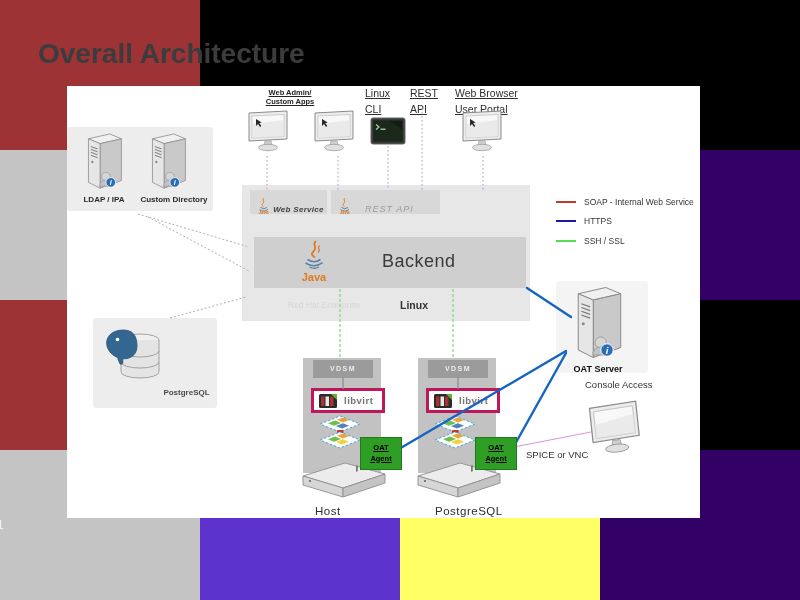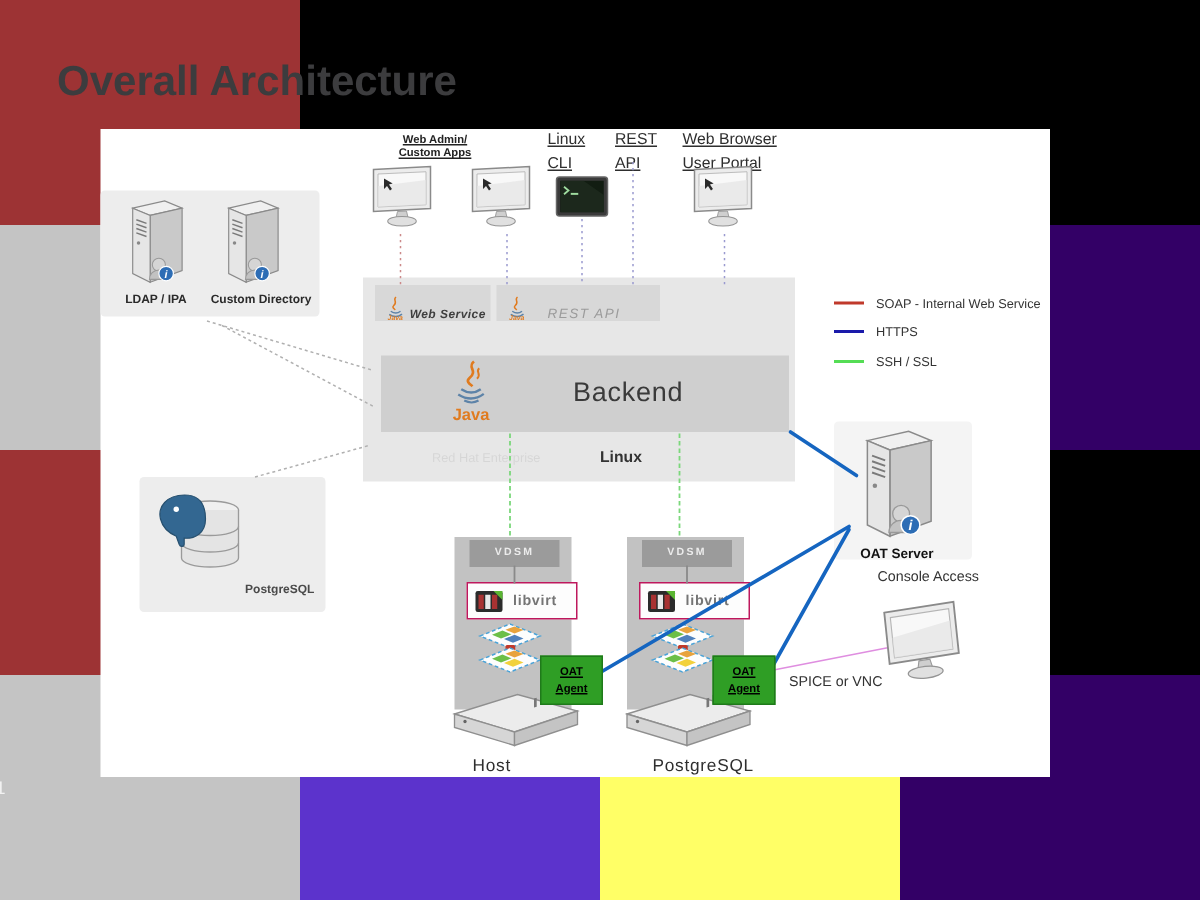--- a/index.html
+++ b/index.html
@@ -29,21 +29,21 @@
   .backend-box{background:#cfcfcf;z-index:2;}
   .backend-label{font-size:18px;color:#3a3a3a;letter-spacing:.5px;z-index:3;}
   .java-word{color:#e07b1f;font-weight:bold;text-align:center;z-index:3;}
   .os-label{font-size:10.5px;font-weight:bold;color:#333;z-index:3;}
   .watermark{font-size:8.5px;color:#777;opacity:.14;z-index:2;white-space:nowrap;}
   .id-label{font-size:8px;font-weight:bold;color:#2a2a2a;text-align:center;z-index:3;}
   .db-label{font-size:8px;font-weight:bold;color:#4a4a4a;text-align:center;z-index:3;}
   .host-col{background:#c2c2c2;z-index:2;}
   .vdsm{background:#9b9b9b;color:#ececec;font-size:7px;font-weight:bold;
         letter-spacing:1.5px;text-align:center;line-height:18px;z-index:3;}
-  .libvirt{background:#fdfdfd;border:1px solid #be185d;display:flex;
+  .libvirt{background:#fdfdfd;border:3px solid #be185d;display:flex;
            align-items:center;gap:6px;padding-left:4px;box-sizing:border-box;z-index:3;}
   .libvirt-label{font-size:9.5px;font-weight:bold;color:#757575;letter-spacing:.5px;}
   .agent{background:#2f9e25;border:1px solid #1f7a1a;color:#000;font-size:7.5px;
          font-weight:bold;text-align:center;display:flex;align-items:center;
          justify-content:center;line-height:1.35;z-index:5;}
   .host-caption{font-size:11.5px;color:#2e2e2e;letter-spacing:.5px;z-index:3;}
   .oat-label{font-size:9px;font-weight:bold;color:#111;text-align:center;z-index:3;}
   .sub-label{font-size:9.5px;color:#333;z-index:3;white-space:nowrap;}
   .legend-row{display:flex;align-items:center;gap:8px;z-index:3;}
   .legend-swatch{width:20px;height:2.5px;flex:0 0 20px;}

